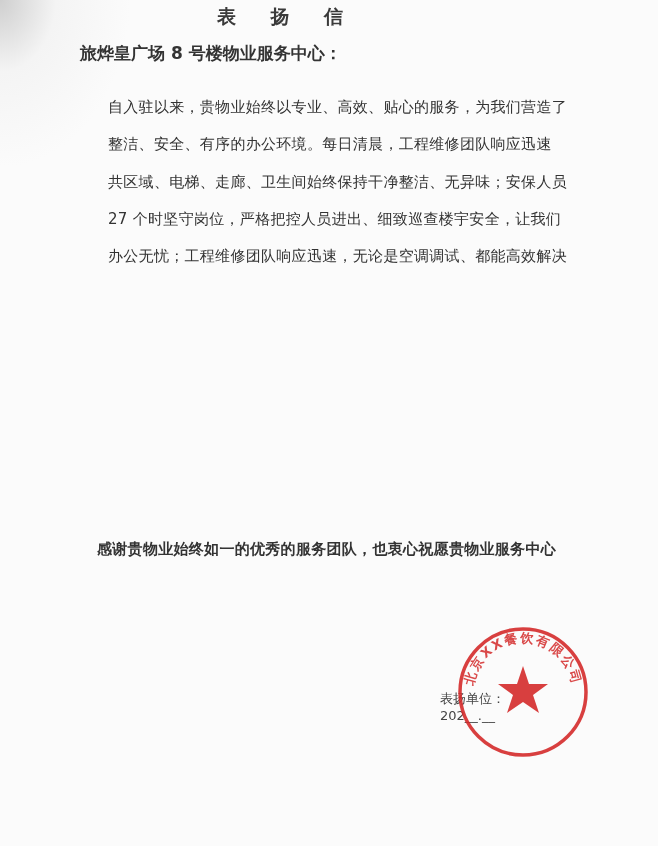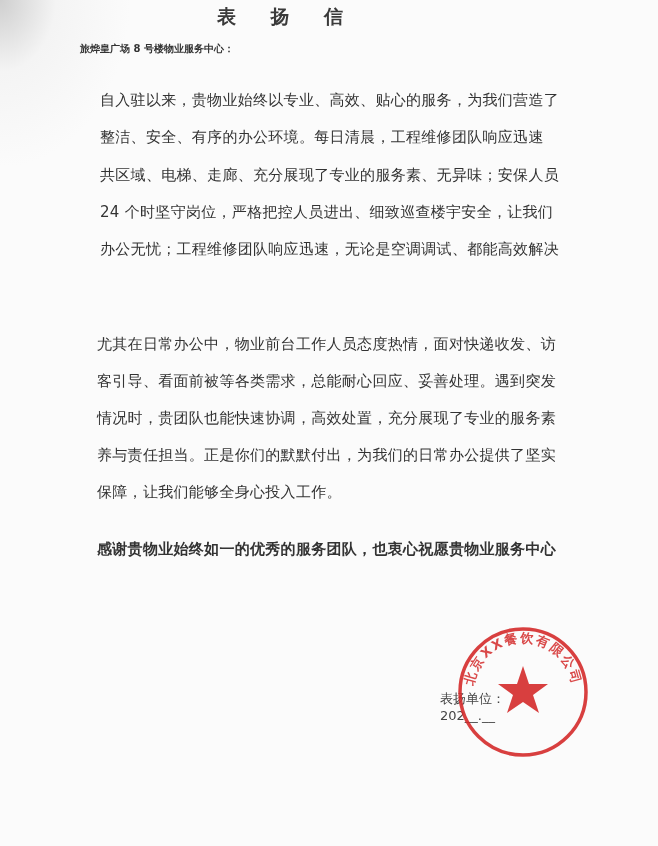--- a/index.html
+++ b/index.html
@@ -9,58 +9,51 @@
     font-family: "DejaVu Sans", "Liberation Sans", sans-serif;
     color: #3a3a3a;
   }
   .page { position: absolute; inset: 0; background: radial-gradient(ellipse at 0% 0%, #cfcfcf 0%, #f4f4f4 6%, #fbfbfb 14%); }
   .title {
     position: absolute; top: 4px; left: 0; width: 574px; text-align: center;
     font-size: 19px; letter-spacing: 14px; color: #3a3a3a; font-weight: bold;
     padding-left: 0; box-sizing: border-box;
   }
   .recipient {
-    position: absolute; top: 42px; left: 80px; font-size: 10px; font-weight: bold; color: #333;
+    position: absolute; top: 42px; left: 80px; font-size: 17px; font-weight: bold; color: #333;
   }
   .para { position: absolute; left: 100px; width: 470px; }
   .line {
     height: 37.3px; line-height: 37.3px; font-size: 15px; white-space: nowrap;
     letter-spacing: 0.3px; color: #333;
   }
-  .p1 { top: 82px; }
+  .p1 { top: 89px; margin-left: 8px; }
   .p2 { top: 326px; left: 97px; }
   .p3 { top: 531px; left: 97px; font-weight: bold; }
   .p2 .line, .p3 .line { height: 37px; line-height: 37px; }
   .sign {
     position: absolute; left: 440px; top: 690px; font-size: 13px; color: #444; line-height: 17px;
   }
   .seal { position: absolute; left: 455px; top: 624px; width: 136px; height: 136px; }
 </style>
 </head>
 <body>
 
 <div class="page">
   <div class="title">表 扬 信</div>
   <div class="recipient">旅烨皇广场 8 号楼物业服务中心：</div>
 
   <div class="para p1">
     <div class="line">自入驻以来，贵物业始终以专业、高效、贴心的服务，为我们营造了</div>
     <div class="line">整洁、安全、有序的办公环境。每日清晨，工程维修团队响应迅速</div>
-    <div class="line">共区域、电梯、走廊、充分展现了专业的服务素、无异味；安保人员</div>
-    <div class="line">24 个时坚守岗位，严格把控人员进出、细致巡查楼宇安全，让我们</div>
+    <div class="line">共区域、电梯、走廊、卫生间始终保持干净整洁、无异味；安保人员</div>
+    <div class="line">27 个时坚守岗位，严格把控人员进出、细致巡查楼宇安全，让我们</div>
     <div class="line">办公无忧；工程维修团队响应迅速，无论是空调调试、都能高效解决</div>
   </div>
 
-  <div class="para p2">
-    <div class="line">尤其在日常办公中，物业前台工作人员态度热情，面对快递收发、访</div>
-    <div class="line">客引导、看面前被等各类需求，总能耐心回应、妥善处理。遇到突发</div>
-    <div class="line">情况时，贵团队也能快速协调，高效处置，充分展现了专业的服务素</div>
-    <div class="line">养与责任担当。正是你们的默默付出，为我们的日常办公提供了坚实</div>
-    <div class="line">保障，让我们能够全身心投入工作。</div>
-  </div>
 
   <div class="para p3">
     <div class="line">感谢贵物业始终如一的优秀的服务团队，也衷心祝愿贵物业服务中心</div>
   </div>
 
   <div class="sign">
     <div>表扬单位：</div>
     <div>202__.__</div>
   </div>
 

